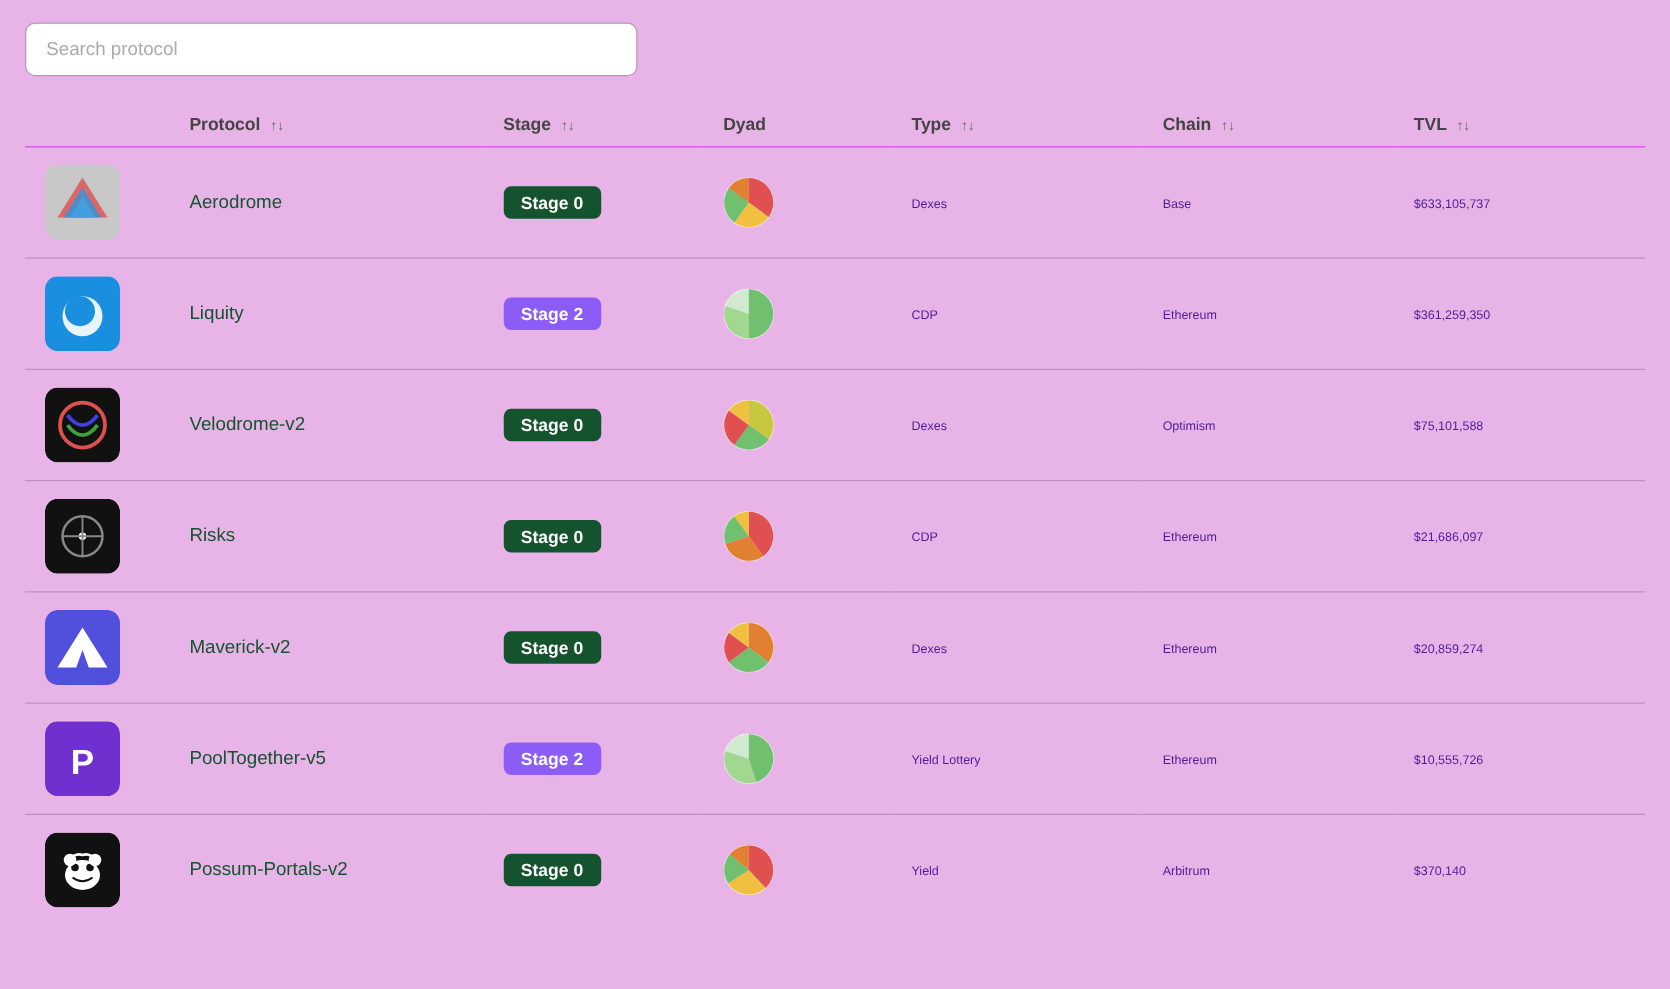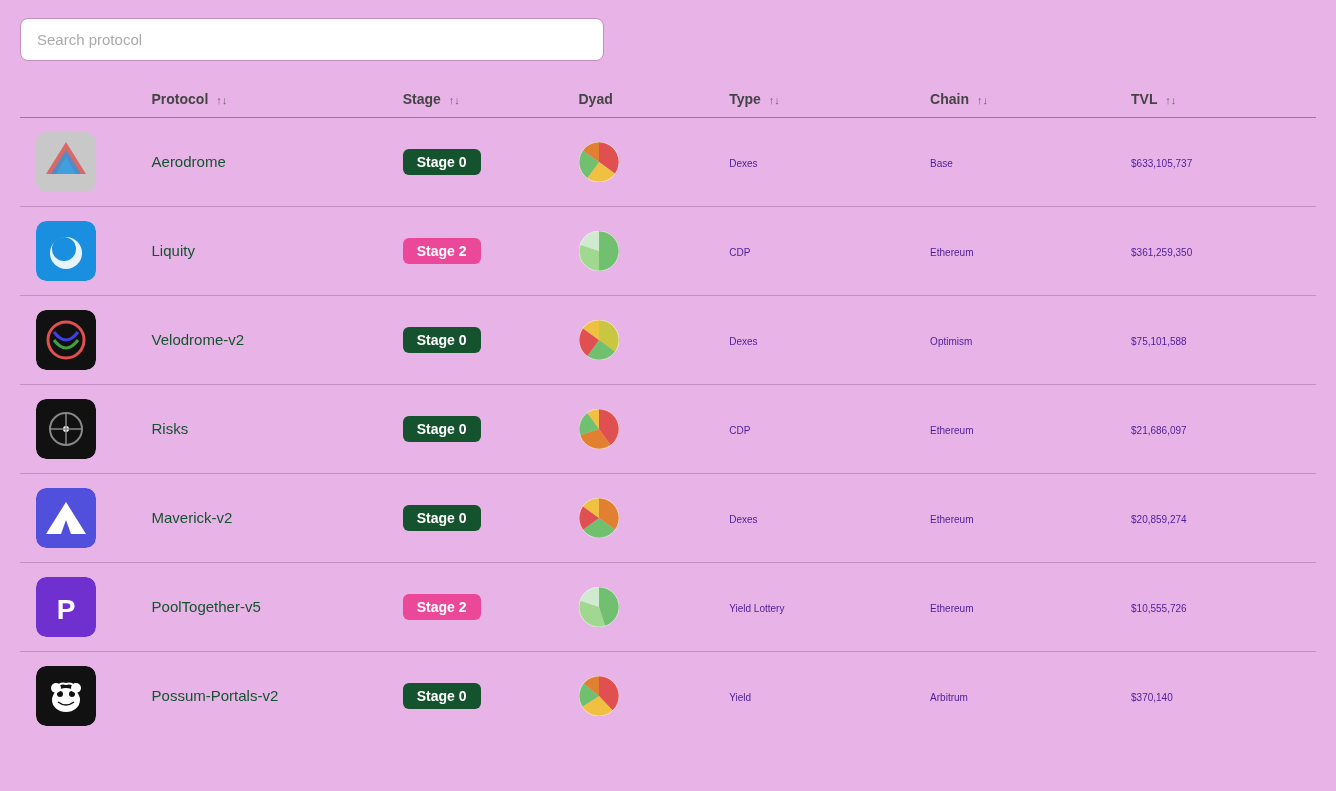--- a/index.html
+++ b/index.html
@@ -10,21 +10,21 @@
       min-height: 791px;
       padding: 10px 20px;
     }
 
     .search-container {
       margin-bottom: 20px;
       padding-top: 8px;
     }
 
     .search-input {
-      width: 584px;
+      width: 490px;
       padding: 12px 16px;
       border: 1.5px solid #c090c0;
       border-radius: 8px;
       background: #fff;
       font-size: 15px;
       color: #666;
       outline: none;
     }
 
     .search-input::placeholder {
@@ -88,21 +88,21 @@
     .stage-badge {
       display: inline-block;
       padding: 5px 14px;
       border-radius: 6px;
       font-size: 14px;
       font-weight: 600;
       color: #fff;
     }
 
     .stage-0 { background: #14532d; }
-    .stage-2 { background: #ec4899; }
+    .stage-2 { background: #8b5cf6; }
 
     .risk-icon {
       width: 40px;
       height: 40px;
     }
 
     .type-text, .chain-text, .tvl-text {
       font-size: 10px;
       color: #4c1d95;
     }

